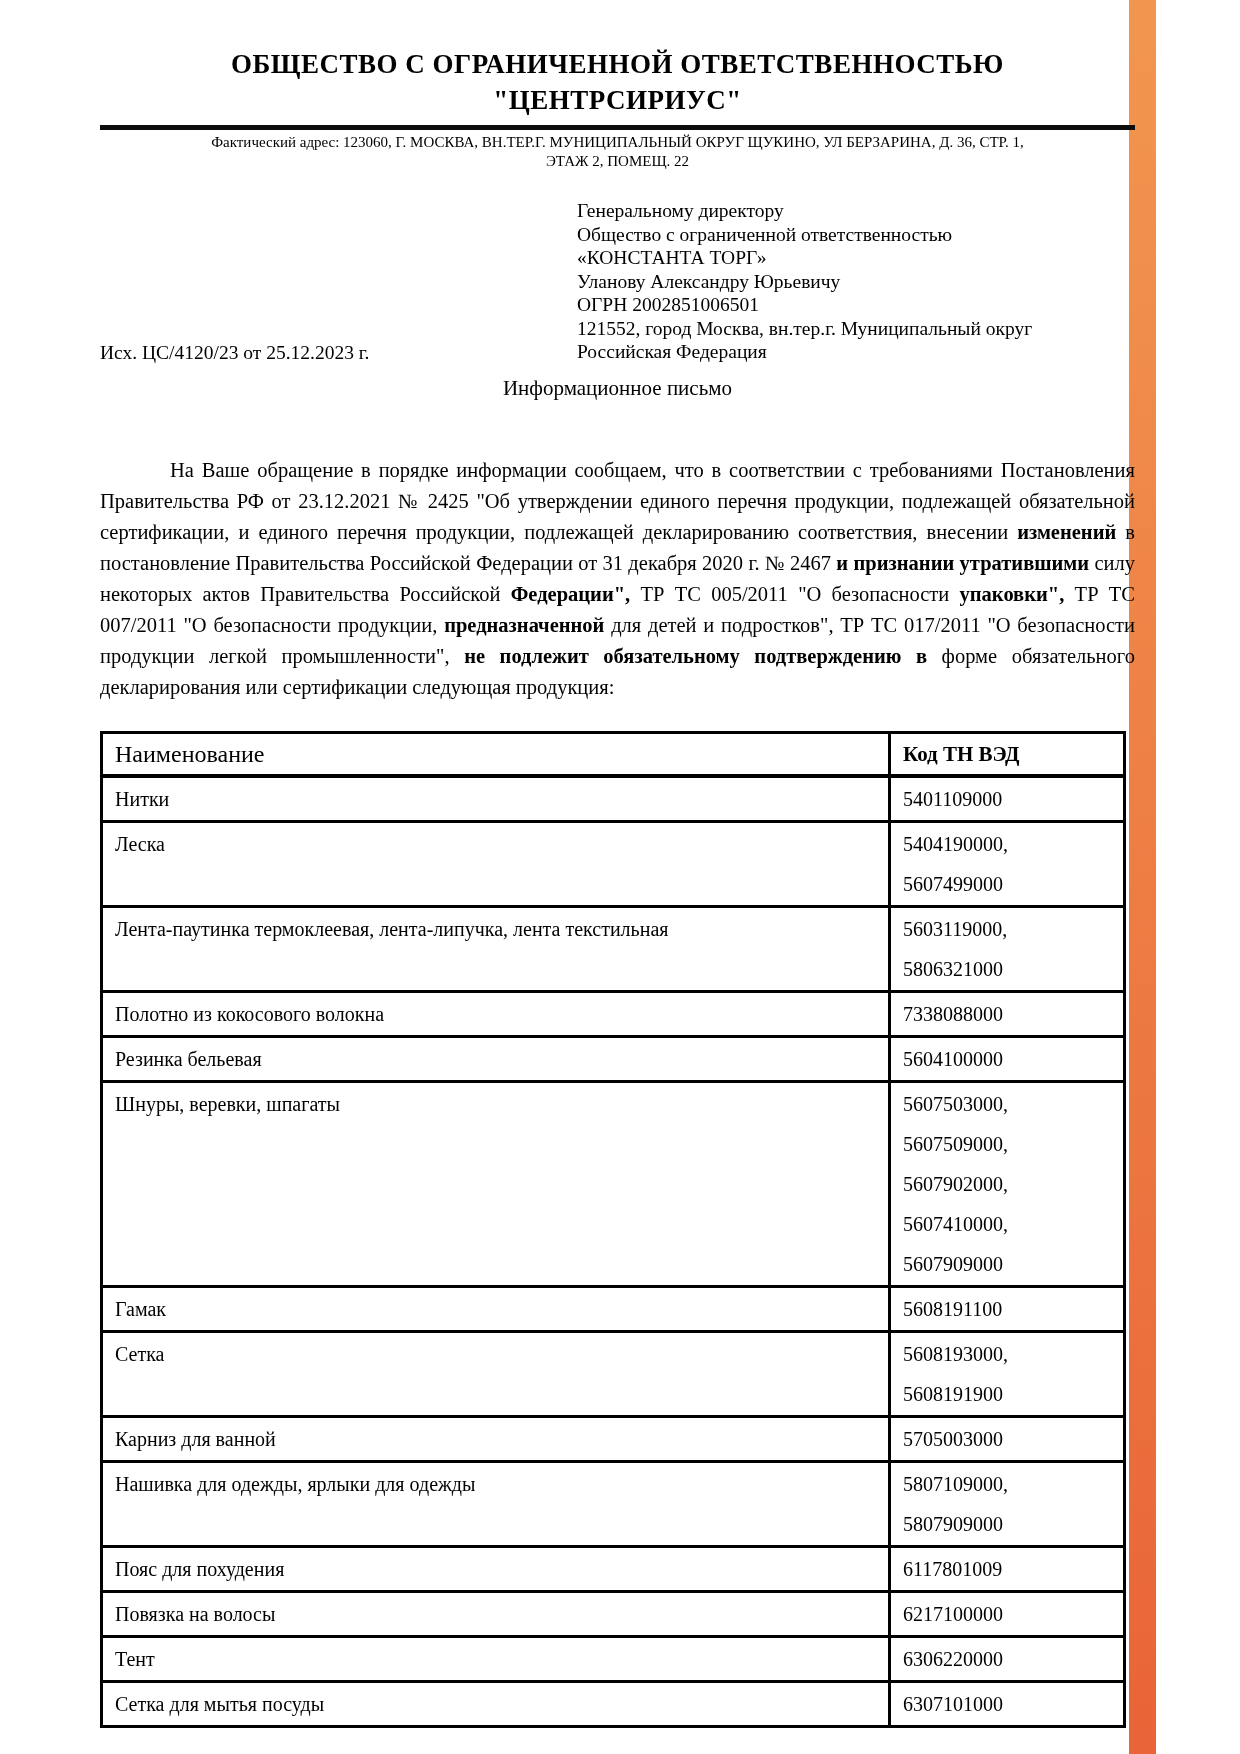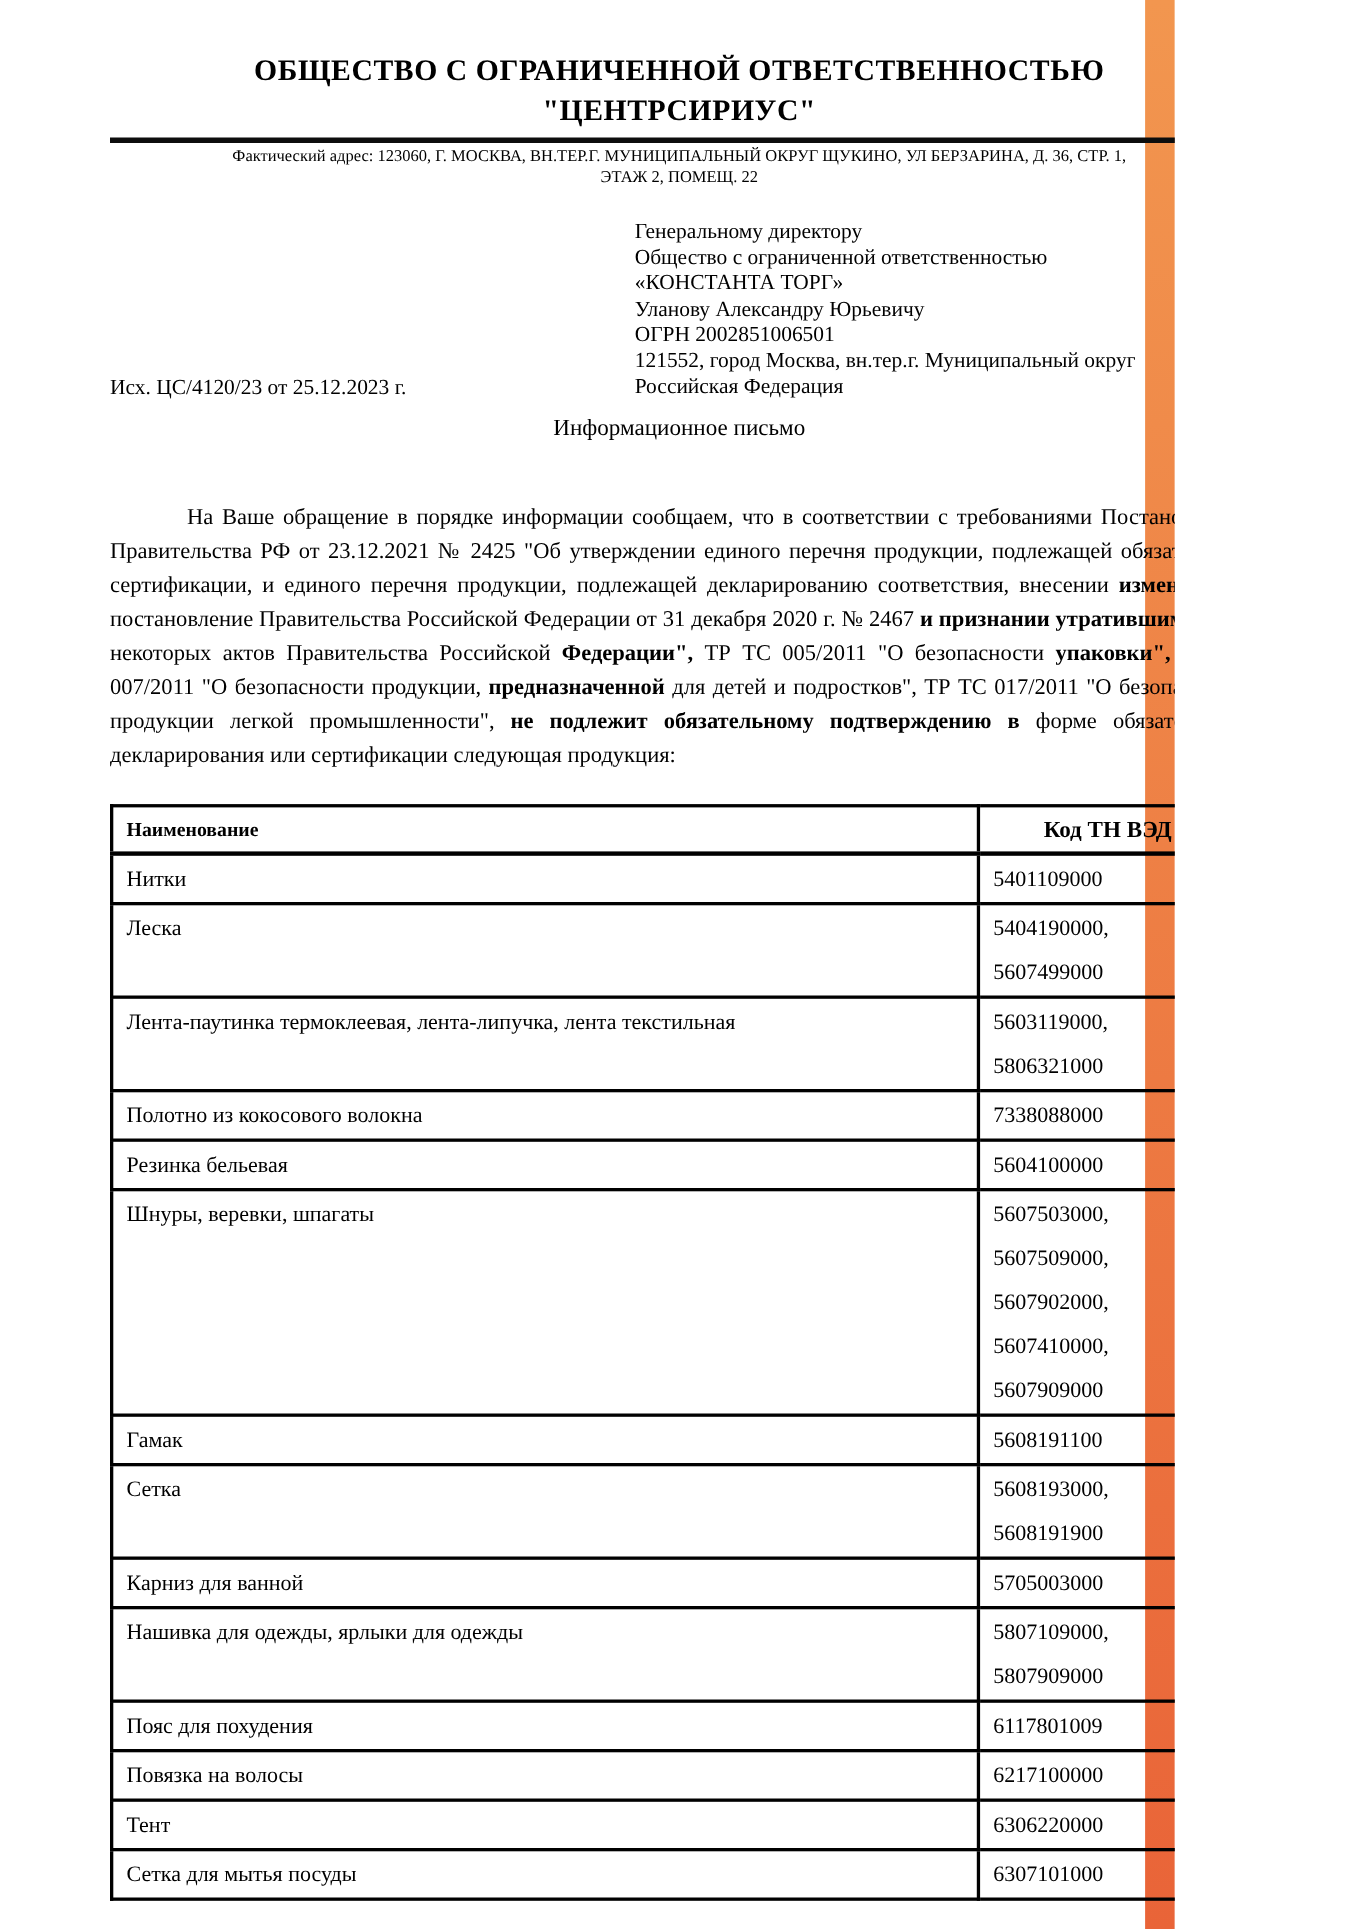--- a/index.html
+++ b/index.html
@@ -1,20 +1,20 @@
 <!DOCTYPE html>
 <html><head>
 <meta charset="utf-8">
 <style>
   * { box-sizing: border-box; }
   html, body { margin: 0; padding: 0; }
   body { background: #ffffff; }
   .page {
     position: relative;
-    width: 1068px;
+    width: 1156px;
     height: 1754px;
     background: #ffffff;
     color: #000;
     font-family: "Liberation Serif", serif;
     overflow: hidden;
   }
   .stripe {
     position: absolute;
     top: 0; right: 0;
     width: 27px; height: 100%;
@@ -75,27 +75,27 @@
     table-layout: fixed;
   }
   table.products th, table.products td {
     border: 3px solid #000;
     vertical-align: top;
   }
   col.c-name { width: 788px; }
   col.c-code { width: 235px; }
   th.h-name {
     text-align: left;
-    font-size: 18px;
-    font-weight: bold;
+    font-size: 24px;
+    font-weight: normal;
     padding: 5px 12px;
     line-height: 30px;
   }
   th.h-code {
-    text-align: center;
+    text-align: left;
     font-size: 21px;
     font-weight: bold;
     vertical-align: bottom;
     padding: 5px 12px 2px;
     line-height: 30px;
   }
   table.products tr.header-row th { border-bottom-width: 4px; }
   td.name {
     font-size: 20px;
     line-height: 30px;

